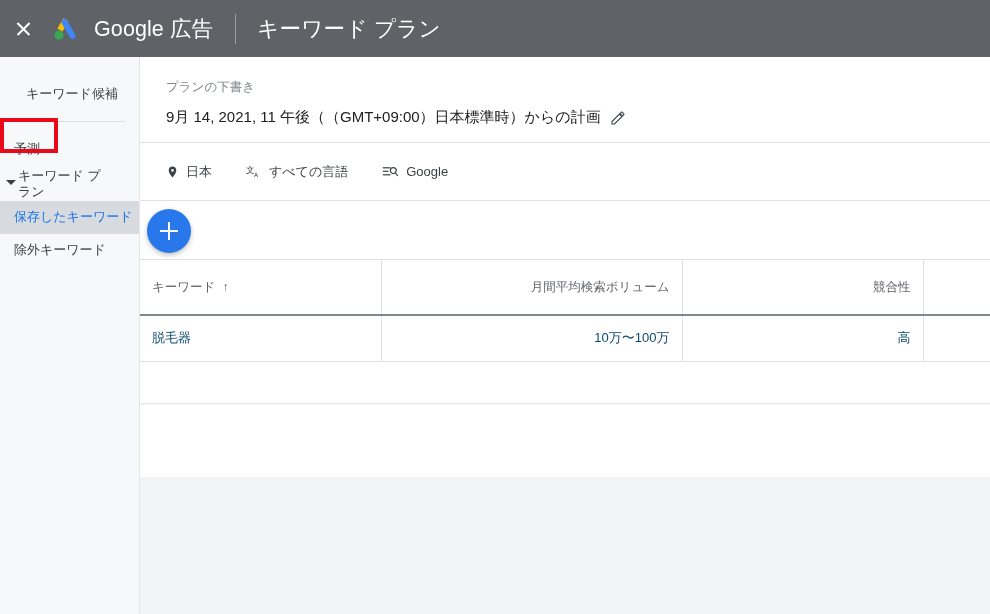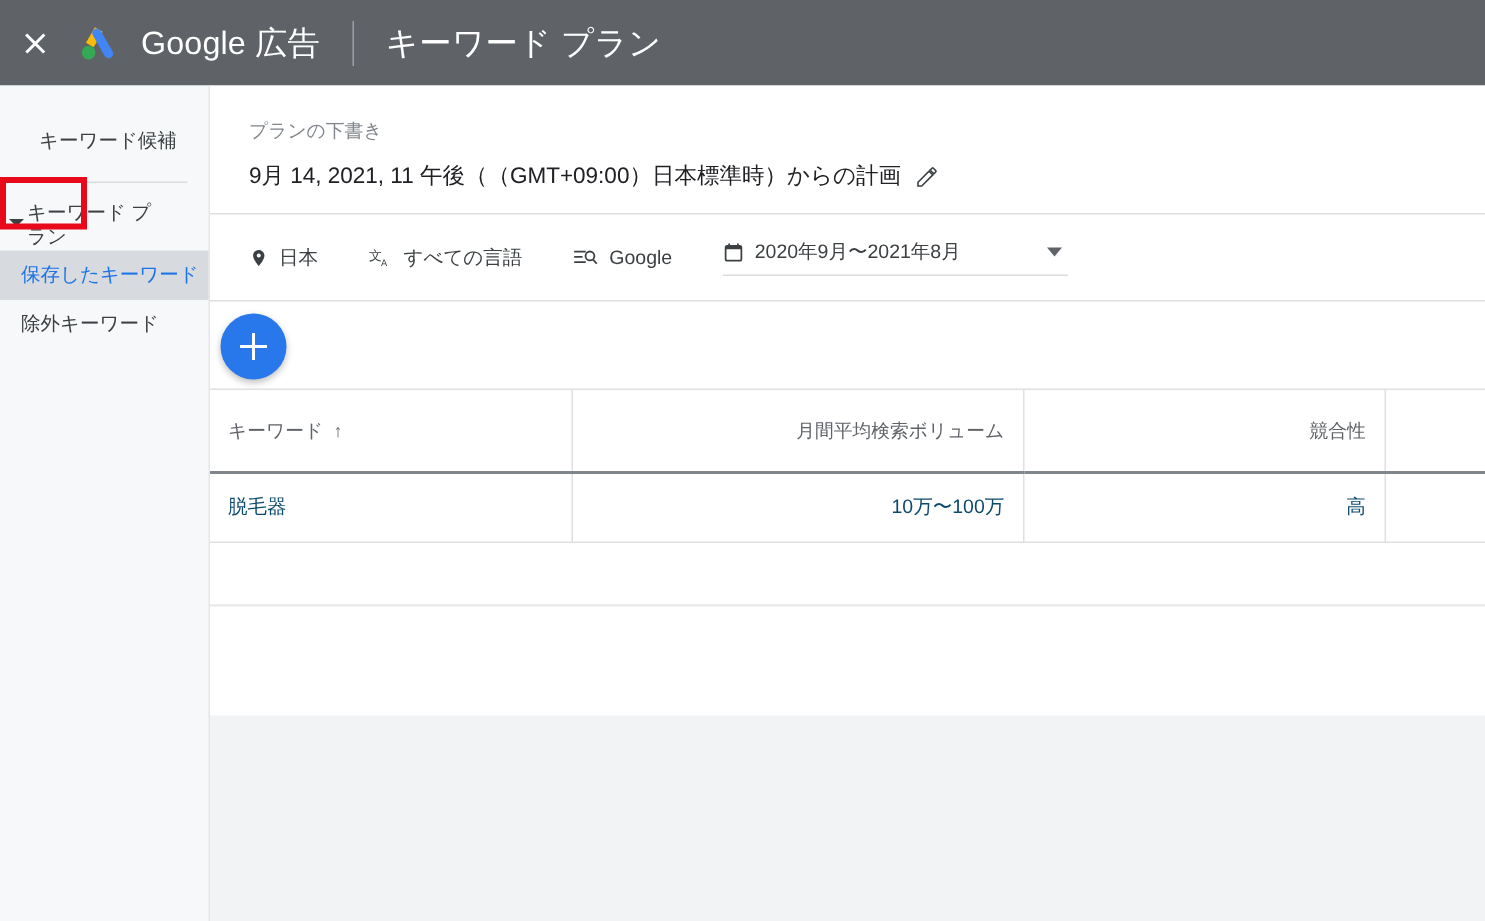--- a/index.html
+++ b/index.html
@@ -304,20 +304,23 @@
   </div>
 
   <div class="sidebar">
 
     <div class="nav-item first">
       <span class="nav-label">キーワード候補</span>
     </div>
 
     <div class="nav-sep"></div>
 
+    <div class="nav-item">
+      <span class="nav-label">予測</span>
+    </div>
 
     <div class="nav-item expandable">
       <span class="caret"></span>
       <span class="nav-label">キーワード プラン</span>
     </div>
 
     <div class="nav-item sub selected">
       <span class="nav-label">保存したキーワード</span>
     </div>
 
@@ -370,32 +373,20 @@
             <line x1="1" y1="4" x2="12" y2="4" stroke="#3c4043" stroke-width="1.7"></line>
             <line x1="1" y1="9" x2="9" y2="9" stroke="#3c4043" stroke-width="1.7"></line>
             <line x1="1" y1="14" x2="12" y2="14" stroke="#3c4043" stroke-width="1.7"></line>
             <circle cx="16" cy="8" r="4.2" fill="none" stroke="#3c4043" stroke-width="1.7"></circle>
             <line x1="19" y1="11.5" x2="22.5" y2="15.5" stroke="#3c4043" stroke-width="1.7"></line>
           </svg>
         </span>
         <span>Google</span>
       </div>
 
-      <div class="chip daterange">
-        <span class="ic">
-          <svg width="14" height="15" viewBox="0 0 24 24">
-            <rect x="3" y="4" width="18" height="17" rx="2" fill="none" stroke="#3c4043" stroke-width="2"></rect>
-            <rect x="3" y="4" width="18" height="4" fill="#3c4043"></rect>
-            <line x1="7" y1="1.5" x2="7" y2="5" stroke="#3c4043" stroke-width="2"></line>
-            <line x1="17" y1="1.5" x2="17" y2="5" stroke="#3c4043" stroke-width="2"></line>
-          </svg>
-        </span>
-        <span>2020年9月〜2021年8月</span>
-        <span class="dd-arrow"></span>
-      </div>
     </div>
 
     <div class="filters-bottom-divider"></div>
 
     <div class="fab">
       
     </div>
 
     <div class="table-top-rule"></div>
 

